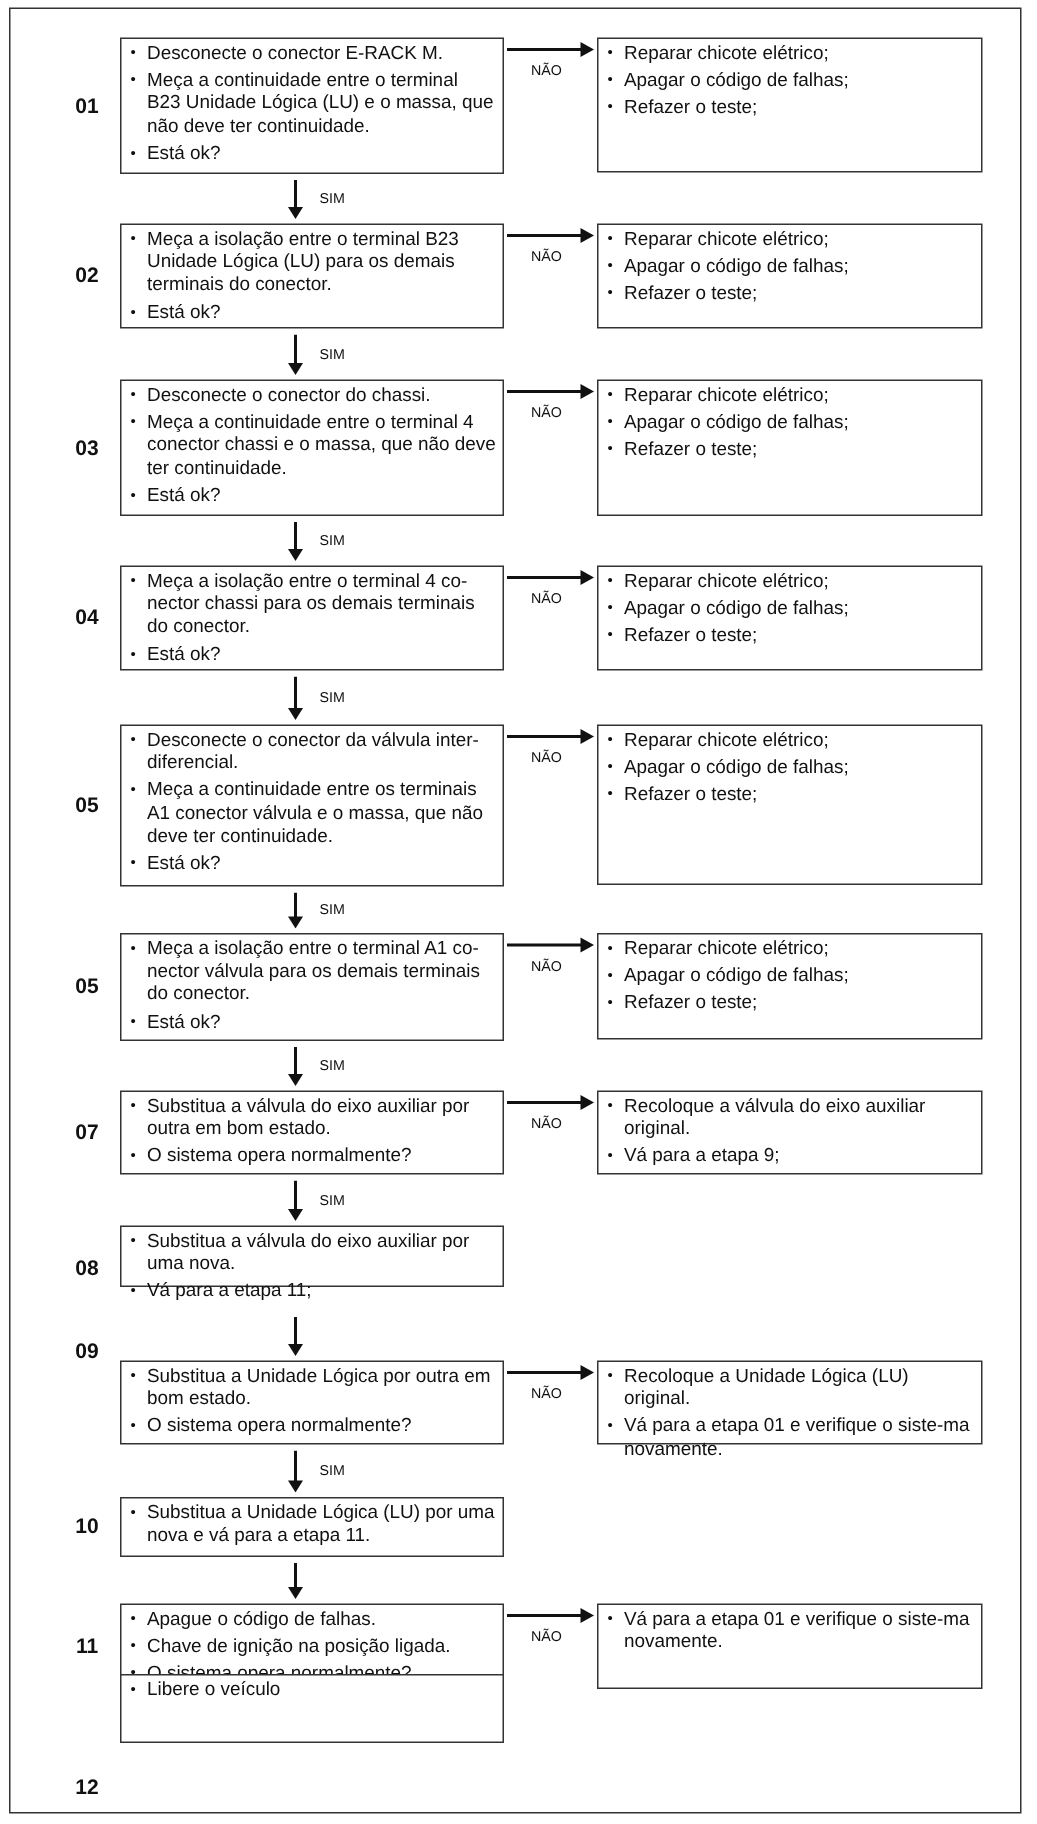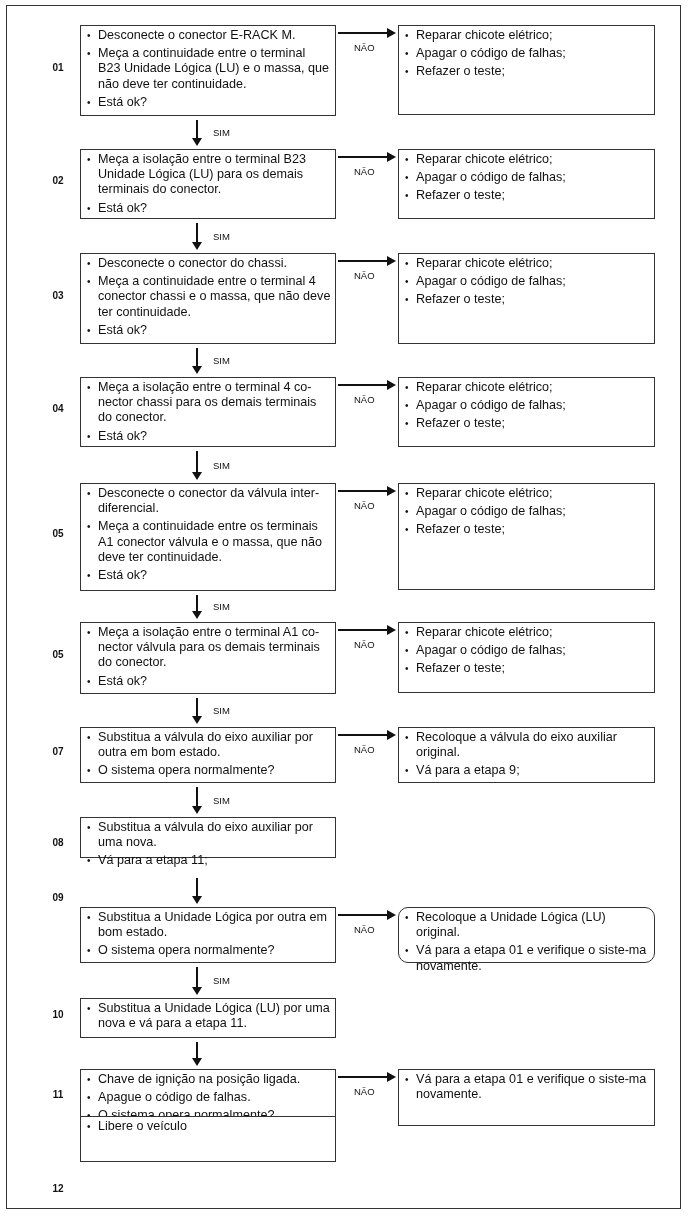--- a/index.html
+++ b/index.html
@@ -7,21 +7,21 @@
          font-family: "Liberation Sans", sans-serif; color: #111; }
   .frame { position: absolute; left: 6px; top: 5px; width: 675px; height: 1204px;
            border: 1.5px solid #333; box-sizing: border-box; }
   .box { position: absolute; border: 1.5px solid #333; box-sizing: border-box; background: #fff;
          padding: 2px 4px 0 6px; font-size: 12.6px; line-height: 15.2px; }
   .left { left: 80px; width: 256px; }
   .right { left: 398px; width: 257px; }
   .item { position: relative; padding-left: 11px; margin-bottom: 3px; }
   .item::before { content: "\2022"; position: absolute; left: 0; top: 0; font-size: 10px; }
   .stepnum { position: absolute; left: 40px; width: 36px; text-align: center;
-             font-weight: bold; font-size: 10px; }
+             font-weight: bold; font-size: 14px; }
   .varrow { position: absolute; left: 190px; width: 14px; }
   .sim { position: absolute; left: 213px; font-size: 9.5px; }
   .harrow { position: absolute; left: 338px; width: 58px; height: 12px; }
   .nao { position: absolute; left: 354px; font-size: 9.5px; }
 </style>
 </head>
 <body>
 
 <div class="frame"></div>
 <div id="chart">
@@ -174,21 +174,21 @@
     </div>
     <svg class="varrow" viewBox="0 0 14 26" style="top: 878px; height: 26px;">
       <line x1="7" y1="0" x2="7" y2="19" stroke="#111" stroke-width="2"></line>
       <polygon points="2,18 12,18 7,26" fill="#111"></polygon>
     </svg>
     <div class="stepnum" style="top: 892px;">09</div>
     <div class="box left" style="top: 907px; height: 56px;">
       <div class="item">Substitua a Unidade Lógica por outra em bom estado.</div>
       <div class="item">O sistema opera normalmente?</div>
     </div>
-    <div class="box right" style="top: 907px; height: 56px; border-radius: 10px;">
+    <div class="box right" style="top: 907px; height: 56px;">
       <div class="item">Recoloque a Unidade Lógica (LU) original.</div>
       <div class="item">Vá para a etapa 01 e verifique o siste-ma novamente.</div>
     </div>
     <svg class="harrow" viewBox="0 0 58 12" style="top: 909px;">
       <line x1="0" y1="6" x2="50" y2="6" stroke="#111" stroke-width="2"></line>
       <polygon points="49,1 58,6 49,11" fill="#111"></polygon>
     </svg>
     <div class="nao" style="top: 924px;">NÃO</div>
     <svg class="varrow" viewBox="0 0 14 28" style="top: 967px; height: 28px;">
       <line x1="7" y1="0" x2="7" y2="21" stroke="#111" stroke-width="2"></line>
@@ -198,22 +198,22 @@
     <div class="stepnum" style="top: 1009px;">10</div>
     <div class="box left" style="top: 998px; height: 40px;">
       <div class="item">Substitua a Unidade Lógica (LU) por uma nova e vá para a etapa 11.</div>
     </div>
     <svg class="varrow" viewBox="0 0 14 24" style="top: 1042px; height: 24px;">
       <line x1="7" y1="0" x2="7" y2="17" stroke="#111" stroke-width="2"></line>
       <polygon points="2,16 12,16 7,24" fill="#111"></polygon>
     </svg>
     <div class="stepnum" style="top: 1088.5px;">11</div>
     <div class="box left" style="top: 1069px; height: 57px;">
+      <div class="item">Apague o código de falhas.</div>
       <div class="item">Chave de ignição na posição ligada.</div>
-      <div class="item">Apague o código de falhas.</div>
       <div class="item">O sistema opera normalmente?</div>
     </div>
     <div class="box right" style="top: 1069px; height: 57px;">
       <div class="item">Vá para a etapa 01 e verifique o siste-ma novamente.</div>
     </div>
     <svg class="harrow" viewBox="0 0 58 12" style="top: 1071px;">
       <line x1="0" y1="6" x2="50" y2="6" stroke="#111" stroke-width="2"></line>
       <polygon points="49,1 58,6 49,11" fill="#111"></polygon>
     </svg>
     <div class="nao" style="top: 1086px;">NÃO</div>

